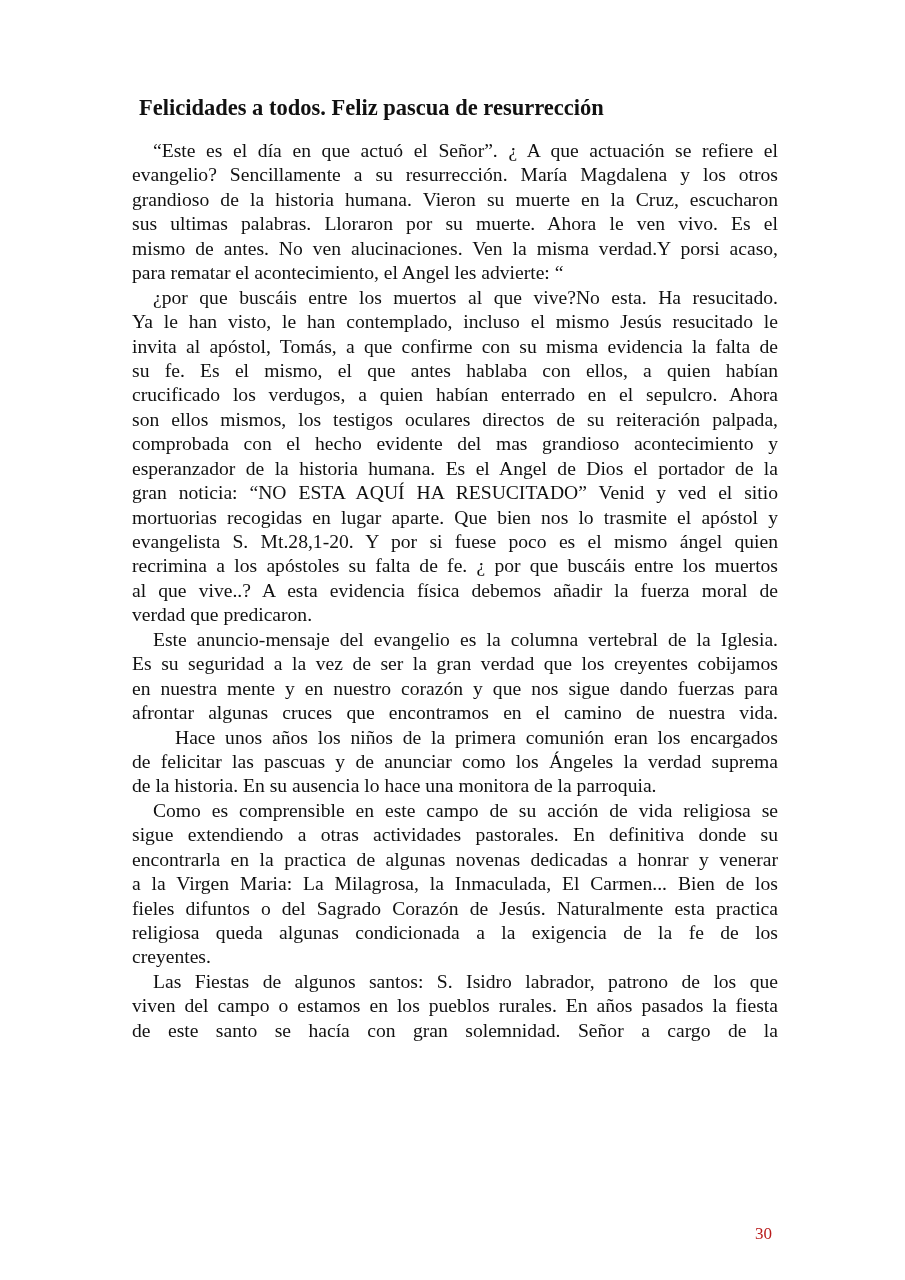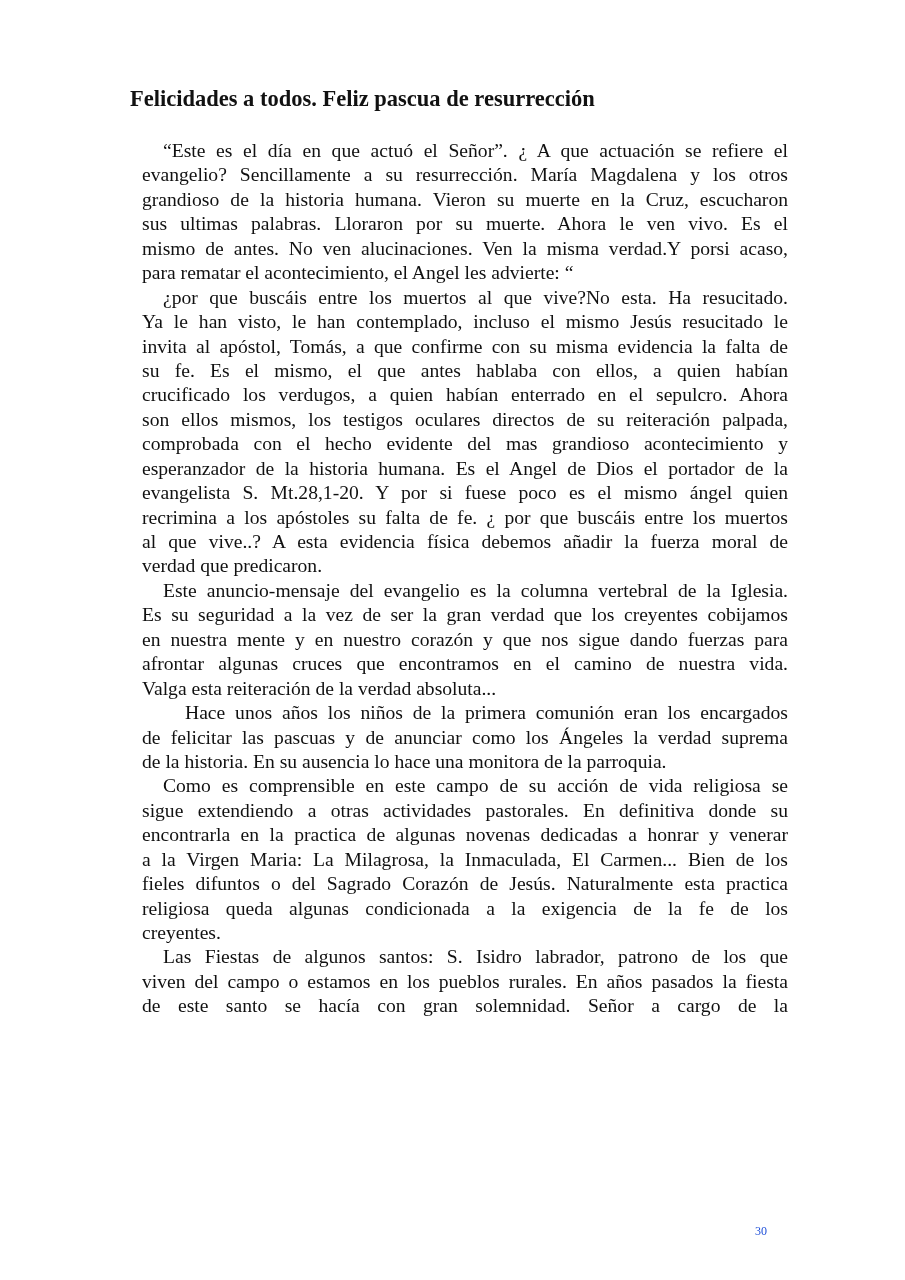--- a/index.html
+++ b/index.html
@@ -1,37 +1,37 @@
 <!DOCTYPE html>
 <html><head>
 <meta charset="utf-8">
 <style>
   html, body { margin: 0; padding: 0; background: #ffffff; }
   body { width: 905px; height: 1280px; position: relative; overflow: hidden; }
   .page { position: absolute; left: 0; top: 0; width: 905px; height: 1280px; background: #fff; }
   .title {
     position: absolute; left: 130px; top: 86px;
     font-family: "Liberation Serif", serif; font-weight: bold;
-    font-size: 22.5px; color: #111; white-space: nowrap; margin: 0;
+    font-size: 22.5px; color: #111; white-space: nowrap; margin: 9px;
   }
   .body {
-    position: absolute; left: 142px; top: 139px; width: 646px;
+    position: absolute; left: 132px; top: 139px; width: 646px;
     font-family: "Liberation Serif", serif; font-size: 19.6px; color: #111;
   }
   .line {
     display: block; height: 24.45px; line-height: 24.45px;
     text-align: justify; text-align-last: justify; white-space: nowrap;
     overflow: visible;
   }
   .line.last { text-align-last: left; }
   .indent { padding-left: 21px; }
   .indent2 { padding-left: 43px; }
   .page-number {
     position: absolute; left: 755px; top: 1224px;
-    font-family: "Liberation Serif", serif; font-size: 12px; color: #1d4ed8;
+    font-family: "Liberation Serif", serif; font-size: 17px; color: #b91c1c;
   }
 </style>
 </head>
 <body>
 
 <div class="page">
   <h1 class="title">Felicidades a todos. Feliz pascua de resurrección</h1>
   <div class="body" id="body">
       <div>
         <span class="line indent">“Este es el día en que actuó el Señor”. ¿ A que actuación se refiere el</span>
@@ -43,31 +43,32 @@
       </div>
       <div>
         <span class="line indent">¿por que buscáis entre los muertos al que vive?No esta. Ha resucitado.</span>
         <span class="line">Ya le han visto, le han contemplado, incluso el mismo Jesús resucitado le</span>
         <span class="line">invita al apóstol, Tomás, a que confirme con su misma evidencia la falta de</span>
         <span class="line">su fe. Es el mismo, el que antes hablaba con ellos, a quien habían</span>
         <span class="line">crucificado los verdugos, a quien habían enterrado en el sepulcro. Ahora</span>
         <span class="line">son ellos mismos, los testigos oculares directos de su reiteración palpada,</span>
         <span class="line">comprobada con el hecho evidente del mas grandioso acontecimiento y</span>
         <span class="line">esperanzador de la historia humana. Es el Angel de Dios el portador de la</span>
+        <span class="line">gran noticia: “NO ESTA AQUÍ HA RESUCITADO” Venid y ved el sitio</span>
+        <span class="line">mortuorias recogidas en lugar aparte. Que bien nos lo trasmite el  apóstol y</span>
         <span class="line">evangelista S. Mt.28,1-20.  Y por si fuese poco es el mismo ángel quien</span>
         <span class="line">recrimina a los apóstoles su falta de fe. ¿ por que buscáis entre los muertos</span>
         <span class="line">al que vive..? A esta evidencia física debemos añadir la fuerza moral de</span>
         <span class="line last">verdad que predicaron.</span>
       </div>
       <div>
         <span class="line indent">Este anuncio-mensaje del evangelio es la columna vertebral de la Iglesia.</span>
         <span class="line">Es su seguridad a la vez de ser la gran verdad que los creyentes cobijamos</span>
         <span class="line">en nuestra mente y en nuestro corazón y que nos sigue dando fuerzas para</span>
         <span class="line">afrontar algunas cruces que encontramos en el camino de nuestra vida.</span>
-        <span class="line last">Valga esta reiteración de la verdad absoluta...</span>
       </div>
       <div>
         <span class="line indent2">Hace unos años los niños de la primera comunión eran  los encargados</span>
         <span class="line">de felicitar las pascuas y de anunciar como los Ángeles la verdad suprema</span>
         <span class="line last">de la historia. En su ausencia lo hace una monitora de la parroquia.</span>
       </div>
       <div>
         <span class="line indent">Como es comprensible en este campo de su acción de vida religiosa se</span>
         <span class="line">sigue extendiendo a otras actividades pastorales. En definitiva donde su</span>
         <span class="line">encontrarla en la practica de algunas novenas dedicadas a honrar y venerar</span>

